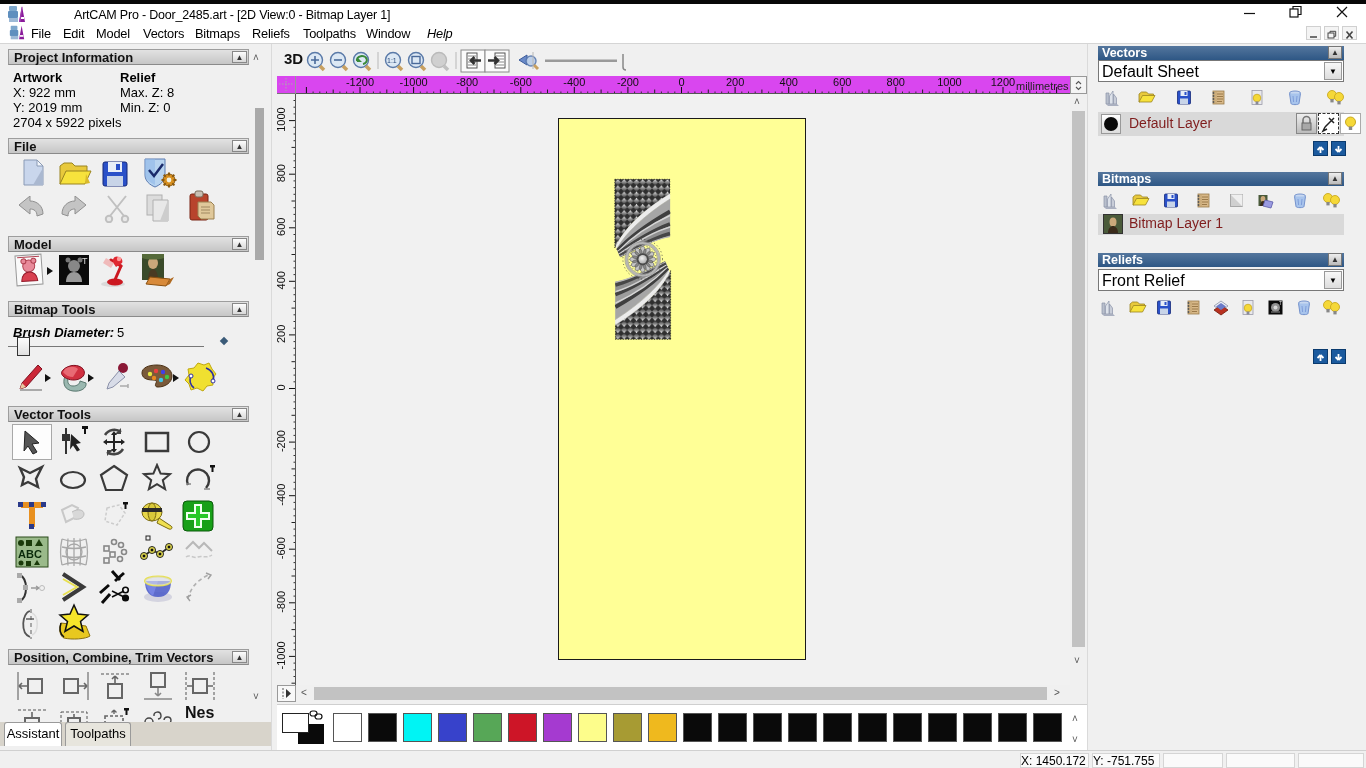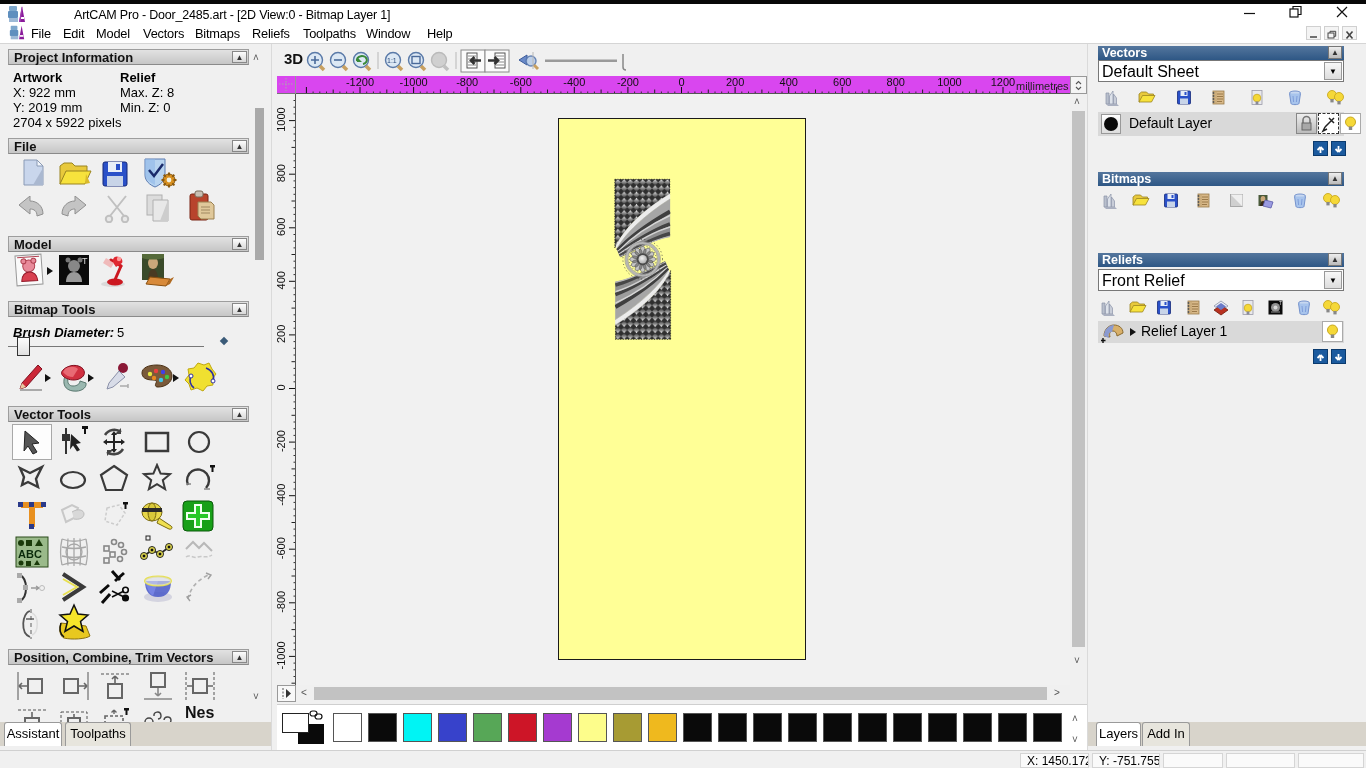--- a/index.html
+++ b/index.html
@@ -27,29 +27,29 @@
 #door { position:absolute; left:262px; top:24px; width:248px; height:542px; background:#ffff96; border:1px solid #1a1a1a; }
 
 #rightpanel { left:1088px; top:44px; width:278px; height:706px; background:#f0f0f0; }
 .bluehdr { position:absolute; left:10px; width:246px; height:14px; background:linear-gradient(180deg,#54769d,#2e5785); }
 .bluehdr .t { position:absolute; left:4px; top:0px; font-size:12.5px; font-weight:bold; color:#fff; line-height:14px; }
 .bluehdr .b { position:absolute; right:2px; top:0px; width:14px; height:13px; background:linear-gradient(180deg,#eee,#bbb); border:1px solid #777; font-size:8px; color:#333; text-align:center; line-height:12px;}
 .combo { position:absolute; left:10px; width:246px; height:22px; background:#fff; border:1px solid #777; }
 .combo .t { position:absolute; left:3px; top:2px; font-size:16px; color:#000; }
 .combo .a { position:absolute; right:1px; top:1px; width:18px; height:18px; background:linear-gradient(180deg,#f8f8f8,#ddd); border:1px solid #999; text-align:center; font-size:8px; line-height:17px; color:#000; }
 .layerrow { position:absolute; left:10px; width:246px; height:24px; background:#d9d9d9; }
-.lrt { position:absolute; font-size:14px; color:#000000; }
+.lrt { position:absolute; font-size:14px; color:#7f1d1d; }
 
 #tabsleft { left:0px; top:722px; width:271px; height:24px; background:#d8d4cb; }
 .tab { position:absolute; top:0; height:24px; background:#d8d4cb; border:1px solid #9a9a9a; border-bottom:none; border-radius:3px 3px 0 0; font-size:13px; color:#000; text-align:center; padding-top:3px; }
 .tab.active { background:#ffffff; }
 #palette { left:277px; top:704px; width:810px; height:46px; background:#ffffff; border-top:1px solid #cfcfcf; }
 .swatch { position:absolute; top:8px; width:29px; height:29px; border:1px solid #555; }
 #statusbar { left:0; top:750px; width:1366px; height:18px; background:#f0f0f0; border-top:1px solid #d0d0d0; }
-.statfield { position:absolute; top:2px; height:15px; background:#fafafa; border:1px solid #d5d5d5; font-size:12px; color:#000; padding:0px 6px; white-space:nowrap; overflow:hidden; }
+.statfield { position:absolute; top:2px; height:15px; background:#fafafa; border:1px solid #d5d5d5; font-size:12px; color:#000; padding:0px 0; white-space:nowrap; overflow:hidden; }
 .icon { position:absolute; }
 </style>
 </head>
 <body>
 <div id="root">
   <div id="topstrip" class="abs"></div>
   <div id="titlebar" class="abs">
     <svg class="icon" style="left:7px;top:1px;" width="19" height="19" viewBox="0 0 19 19">
       <rect x="2" y="1" width="8" height="5" rx="1" fill="#7da7cc"></rect>
       <rect x="1" y="6" width="10" height="7" rx="1" fill="#5f8fbe"></rect>
@@ -75,21 +75,21 @@
       <path d="M13 12 h4 v2 h-4 z" fill="#fff"></path>
     </svg>
     <div class="menuitem" style="left:31px;">File</div>
     <div class="menuitem" style="left:63px;">Edit</div>
     <div class="menuitem" style="left:96px;">Model</div>
     <div class="menuitem" style="left:143px;">Vectors</div>
     <div class="menuitem" style="left:195px;">Bitmaps</div>
     <div class="menuitem" style="left:252px;">Reliefs</div>
     <div class="menuitem" style="left:303px;">Toolpaths</div>
     <div class="menuitem" style="left:366px;">Window</div>
-    <div class="menuitem" style="left:427px;">Help</div>
+    <div class="menuitem" style="left:427px;font-style:italic;">Help</div>
     <div class="abs" style="left:1306px;top:4px;width:15px;height:14px;background:#f4f4f4;border:1px solid #d0d0d0;"><svg width="13" height="12">
           <line x1="3" y1="8" x2="10" y2="8" stroke="#444" stroke-width="1.5"></line>
         </svg></div>
     <div class="abs" style="left:1324px;top:4px;width:15px;height:14px;background:#f4f4f4;border:1px solid #d0d0d0;"><svg width="13" height="12">
           <rect x="3" y="4" width="6" height="5" fill="none" stroke="#444"></rect>
           <path d="M5 4 v-1.7 h5.7 v5 h-1.7" fill="none" stroke="#444"></path>
         </svg></div>
     <div class="abs" style="left:1342px;top:4px;width:15px;height:14px;background:#f4f4f4;border:1px solid #d0d0d0;"><svg width="13" height="12">
           <path d="M3.5 2.5 l6 7 M9.5 2.5 l-6 7" stroke="#444" stroke-width="1.6"></path>
         </svg></div>
@@ -1098,20 +1098,29 @@
       </svg>
     <svg class="icon" style="left:168px;top:147px;" width="18" height="18">
         <use href="#i-monapage"></use>
       </svg>
     <svg class="icon" style="left:203px;top:147px;" width="18" height="18">
         <use href="#i-trash"></use>
       </svg>
     <svg class="icon" style="left:234px;top:147px;" width="18" height="18">
         <use href="#i-2bulbs"></use>
       </svg>
+    <div class="layerrow" style="top:170px;height:21px;">
+      <div class="abs" style="left:5px;top:0px;width:20px;height:20px;background:#4a5a3a;border:1px solid #333;">
+        <svg width="18" height="18">
+            <ellipse cx="9" cy="7" rx="3.5" ry="4.5" fill="#caa87a"></ellipse>
+            <path d="M4 18 c0 -5 3 -7 5 -7 c2 0 5 2 5 7 z" fill="#3a2a1a"></path>
+          </svg>
+      </div>
+      <div class="lrt" style="left:31px;top:1px;">Bitmap Layer 1</div>
+    </div>
 
     <div class="bluehdr" style="top:209px;">
         <div class="t">Reliefs</div>
         <div class="b">▲</div>
       </div>
     <div class="combo" style="top:225px;">
         <div class="t">Front Relief</div>
         <div class="a">▼</div>
       </div>
     <svg class="icon" style="left:11px;top:254px;" width="18" height="18">
@@ -1134,48 +1143,27 @@
       </svg>
     <svg class="icon" style="left:178px;top:254px;" width="19" height="19">
         <use href="#i-relthumb"></use>
       </svg>
     <svg class="icon" style="left:207px;top:254px;" width="18" height="18">
         <use href="#i-trash"></use>
       </svg>
     <svg class="icon" style="left:234px;top:254px;" width="18" height="18">
         <use href="#i-2bulbs"></use>
       </svg>
-    <div class="layerrow" style="top:277px;height:22px;">
-      <svg class="icon" style="left:3px;top:1px;" width="24" height="22" viewBox="0 0 24 22">
-        <path d="M3 14 c0 -7 5 -11 10 -11 c5 0 9 3 9 8 l-6 3 c0 -3 -2 -5 -4 -5 c-3 0 -4 2 -3 6 z" fill="#d8b06a" stroke="#8a6a30"></path>
-        <path d="M3 14 c0 -7 5 -11 10 -11 l-2 7 c-3 0 -4 2 -3 6 z" fill="#8a9ad0"></path>
-        <path d="M2 16 v5 M-0.5 18.5 h5" stroke="#111" stroke-width="1.4"></path>
-      </svg>
-      <svg class="icon" style="left:31px;top:6px;" width="8" height="10" viewBox="0 0 8 10">
-          <path d="M1 1 l6 4 -6 4 z" fill="#111"></path>
-        </svg>
-      <div class="lrt" style="left:43px;top:2px;">Relief Layer 1</div>
-      <div class="abs" style="left:224px;top:0px;width:21px;height:21px;background:#fff;border:1px solid #aaa;">
-        <svg width="19" height="19">
-            <circle cx="9.5" cy="8" r="5" fill="#f5d838" stroke="#c8a820"></circle>
-            <rect x="7.8" y="12.5" width="3.4" height="3.5" fill="#888"></rect>
-          </svg>
-      </div>
-    </div>
     <div class="abs" style="left:225px;top:305px;width:15px;height:15px;background:#1b5a9e;border:1px solid #0a3a6e;"><svg width="13" height="13">
           <path d="M6.5 10 V4 M6.5 4 l-3 3 M6.5 4 l3 3" stroke="#fff" stroke-width="1.8" fill="none"></path>
         </svg></div>
     <div class="abs" style="left:243px;top:305px;width:15px;height:15px;background:#1b5a9e;border:1px solid #0a3a6e;"><svg width="13" height="13">
           <path d="M6.5 3 V9 M6.5 9 l-3 -3 M6.5 9 l3 -3" stroke="#fff" stroke-width="1.8" fill="none"></path>
         </svg></div>
 
-    <div class="abs" style="left:0px;top:678px;width:278px;height:24px;background:#d8d4cb;">
-      <div class="tab active" style="left:8px;width:45px;">Layers</div>
-      <div class="tab" style="left:54px;width:48px;background:#e7e5dd;">Add In</div>
-    </div>
     <div class="abs" style="left:0px;top:702px;width:278px;height:4px;background:#f0f0f0;"></div>
   </div>
   <div id="tabsleft" class="abs">
     <div class="tab active" style="left:4px; width:58px;">Assistant</div>
     <div class="tab" style="left:65px; width:66px;background:#e7e5dd;">Toolpaths</div>
   </div>
   <div id="palette" class="abs">
     <div class="abs" style="left:21px;top:19px;width:26px;height:20px;background:#0a0a0a;"></div>
     <div class="abs" style="left:5px;top:8px;width:27px;height:20px;background:#fff;border:1px solid #222;"></div>
     <svg class="icon" style="left:32px;top:5px;" width="14" height="11" viewBox="0 0 14 11">

